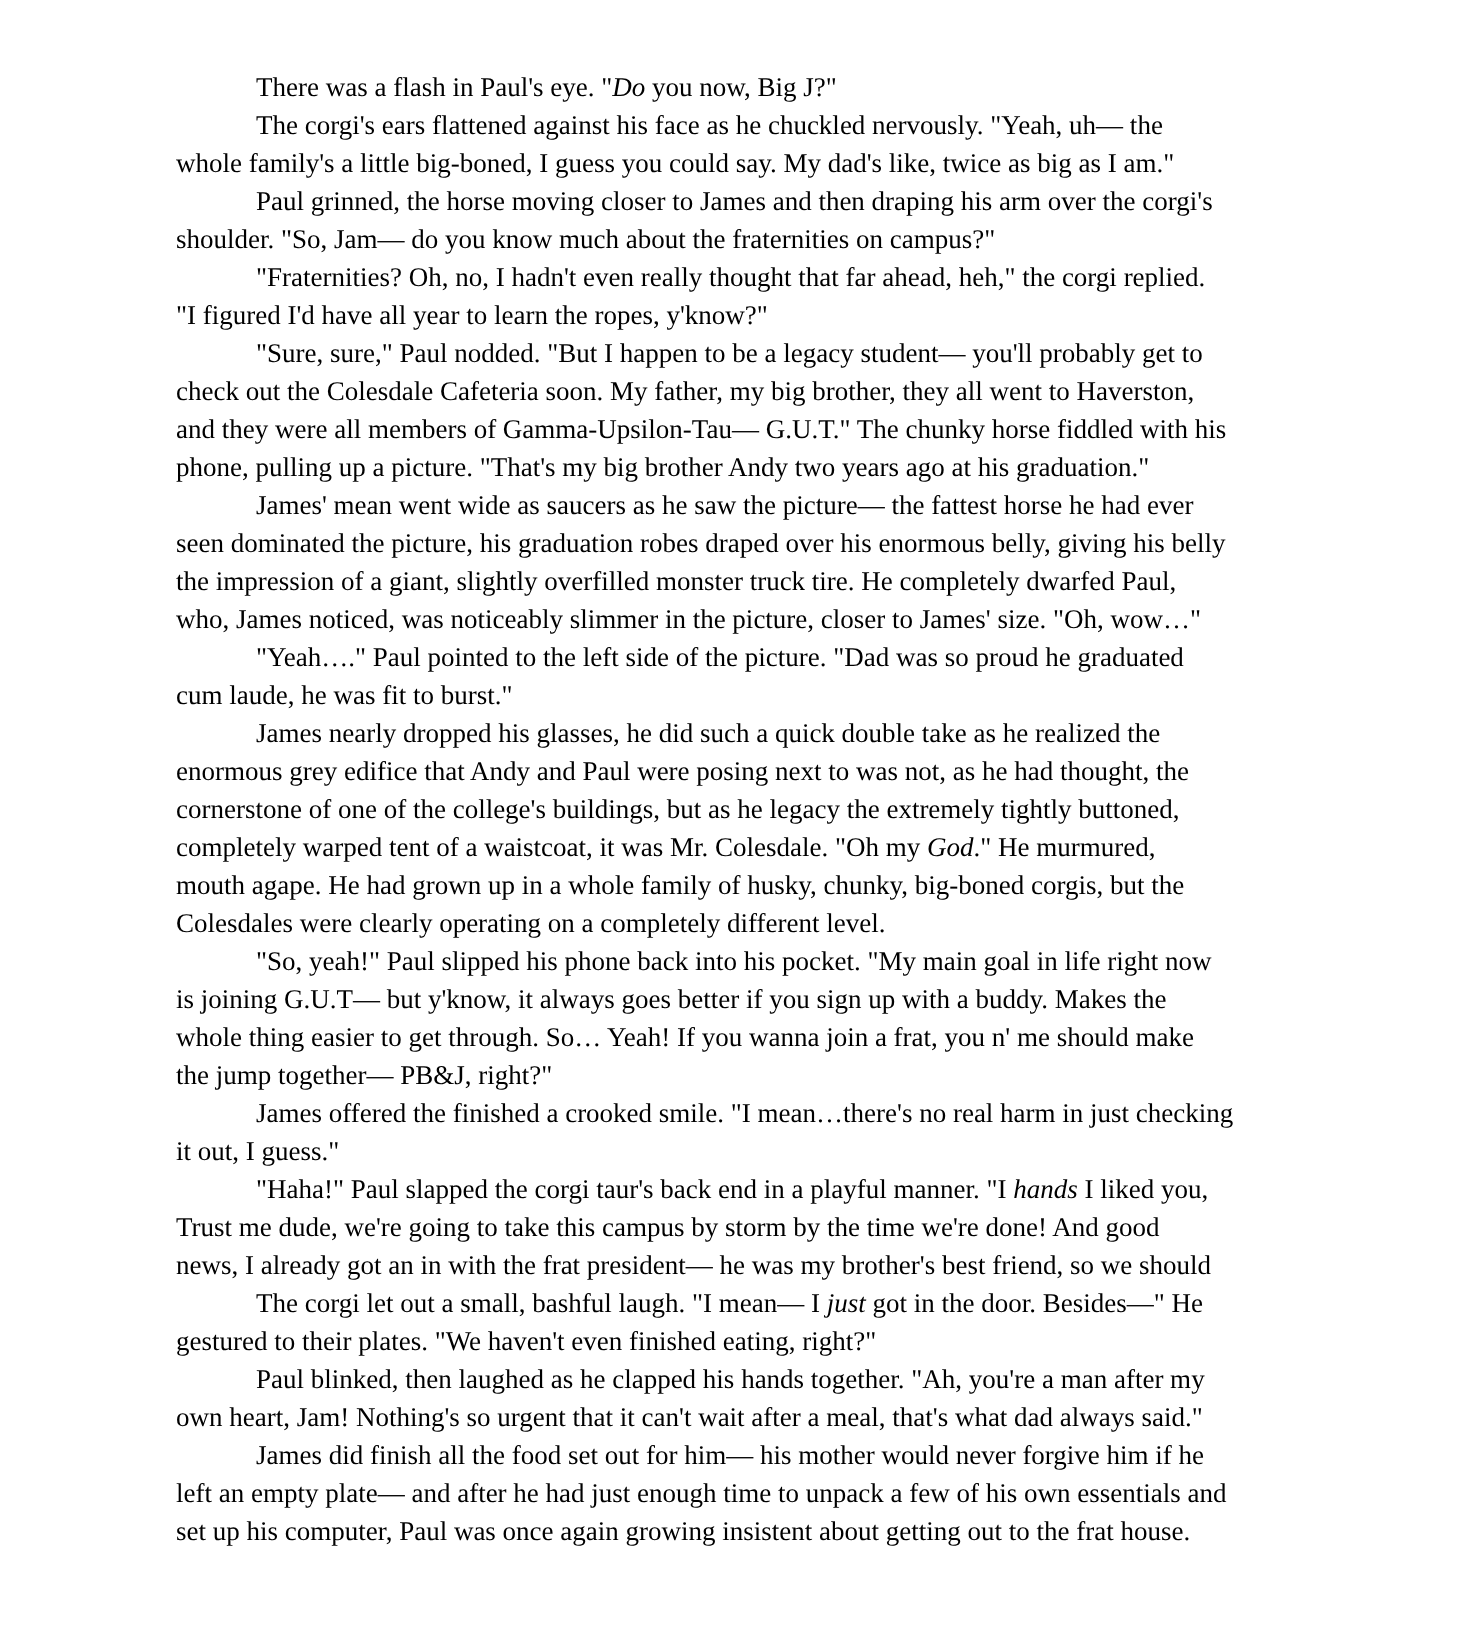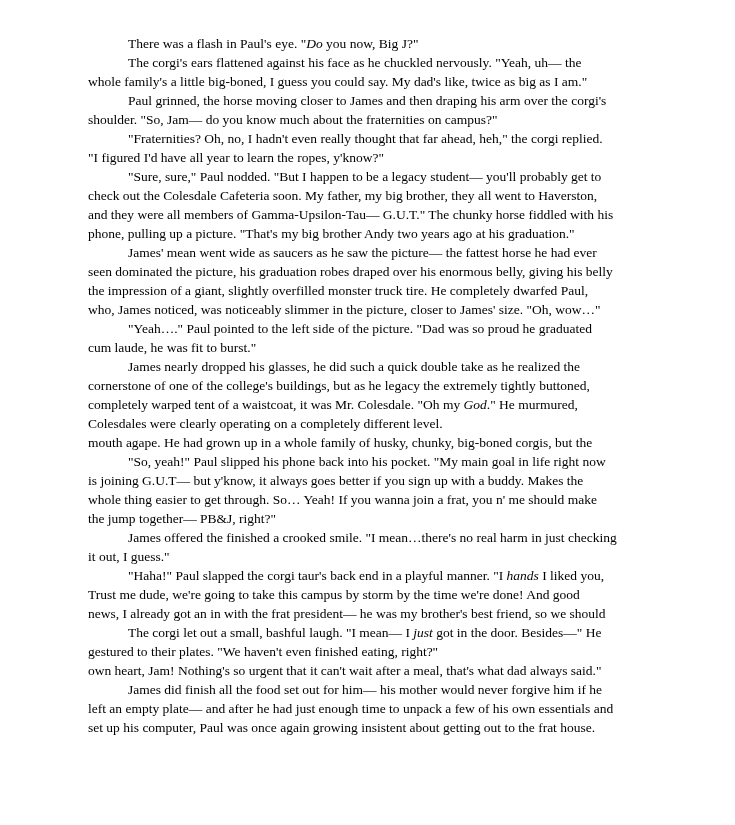--- a/index.html
+++ b/index.html
@@ -67,24 +67,25 @@
       <span class="line"><span>seen dominated the picture, his graduation robes draped over his enormous belly, giving his belly</span></span>
       <span class="line"><span>the impression of a giant, slightly overfilled monster truck tire. He completely dwarfed Paul,</span></span>
       <span class="line"><span>who, James noticed, was noticeably slimmer in the picture, closer to James' size. "Oh, wow…"</span></span>
     </p>
     <p class="para">
       <span class="line indent"><span>"Yeah…." Paul pointed to the left side of the picture. "Dad was so proud he graduated</span></span>
       <span class="line"><span>cum laude, he was fit to burst."</span></span>
     </p>
     <p class="para">
       <span class="line indent"><span>James nearly dropped his glasses, he did such a quick double take as he realized the</span></span>
+      <span class="line"><span>enormous grey edifice that Andy and Paul were posing next to was not, as he had thought, the</span></span>
       <span class="line"><span>cornerstone of one of the college's buildings, but as he legacy the extremely tightly buttoned,</span></span>
       <span class="line"><span>completely warped tent of a waistcoat, it was Mr. Colesdale. "Oh my </span><em>God</em><span>." He murmured,</span></span>
+      <span class="line"><span>mouth agape. He had grown up in a whole family of husky, chunky, big-boned corgis, but the</span></span>
       <span class="line"><span>Colesdales were clearly operating on a completely different level.</span></span>
-      <span class="line"><span>mouth agape. He had grown up in a whole family of husky, chunky, big-boned corgis, but the</span></span>
     </p>
     <p class="para">
       <span class="line indent"><span>"So, yeah!" Paul slipped his phone back into his pocket. "My main goal in life right now</span></span>
       <span class="line"><span>is joining G.U.T— but y'know, it always goes better if you sign up with a buddy. Makes the</span></span>
       <span class="line"><span>whole thing easier to get through. So… Yeah! If you wanna join a frat, you n' me should make</span></span>
       <span class="line"><span>the jump together— PB&amp;J, right?"</span></span>
     </p>
     <p class="para">
       <span class="line indent"><span>James offered the finished a crooked smile. "I mean…there's no real harm in just checking</span></span>
       <span class="line"><span>it out, I guess."</span></span>
@@ -92,20 +93,21 @@
     <p class="para">
       <span class="line indent"><span>"Haha!" Paul slapped the corgi taur's back end in a playful manner. "I </span><em>hands</em><span> I liked you,</span></span>
       <span class="line"><span>Trust me dude, we're going to take this campus by storm by the time we're done! And good</span></span>
       <span class="line"><span>news, I already got an in with the frat president— he was my brother's best friend, so we should</span></span>
     </p>
     <p class="para">
       <span class="line indent"><span>The corgi let out a small, bashful laugh. "I mean— I </span><em>just</em><span> got in the door. Besides—" He</span></span>
       <span class="line"><span>gestured to their plates. "We haven't even finished eating, right?"</span></span>
     </p>
     <p class="para">
+      <span class="line indent"><span>Paul blinked, then laughed as he clapped his hands together. "Ah, you're a man after my</span></span>
       <span class="line"><span>own heart, Jam! Nothing's so urgent that it can't wait after a meal, that's what dad always said."</span></span>
     </p>
     <p class="para">
       <span class="line indent"><span>James did finish all the food set out for him— his mother would never forgive him if he</span></span>
       <span class="line"><span>left an empty plate— and after he had just enough time to unpack a few of his own essentials and</span></span>
       <span class="line"><span>set up his computer, Paul was once again growing insistent about getting out to the frat house.</span></span>
     </p>
   </div>
 
 </body></html>

